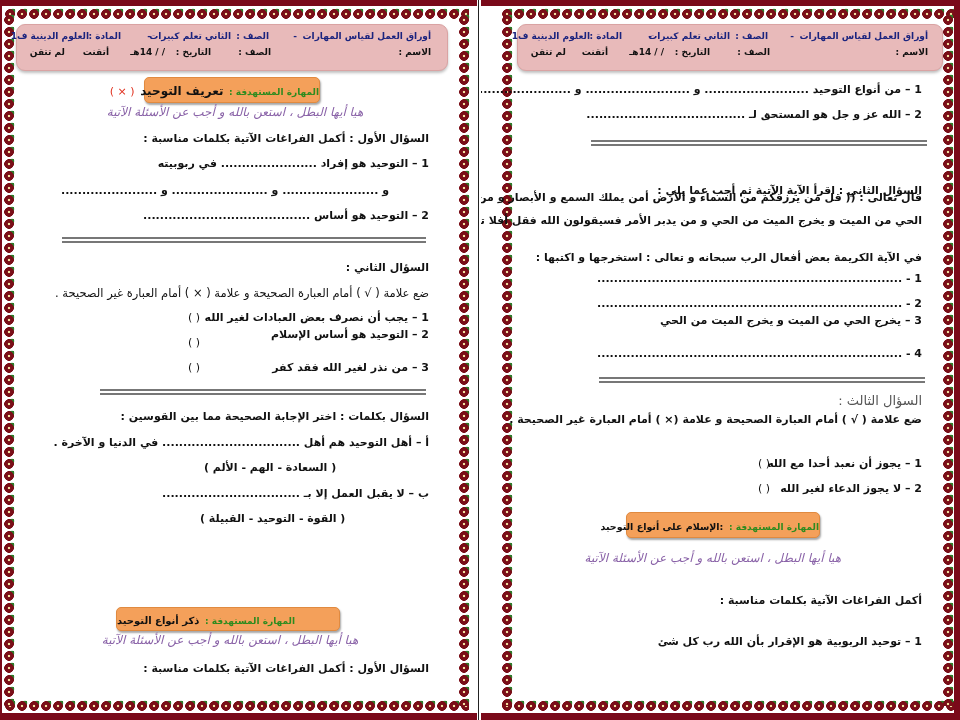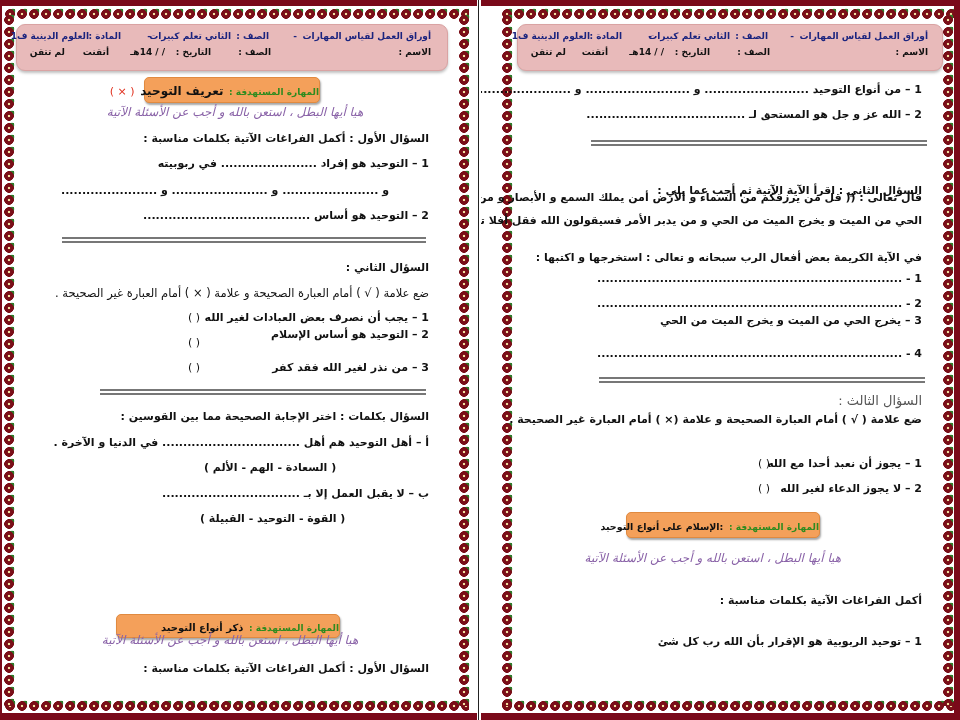--- a/index.html
+++ b/index.html
@@ -30,21 +30,21 @@
       background-size:12px 12px; background-repeat:repeat-y; }
 
   .header-box { position:absolute; background:#e8baba; border-radius:9px;
                 box-shadow:0 2px 3px rgba(0,0,0,0.25); border:1px solid #d9a3a3; }
   .hdr-row { position:absolute; left:0; right:0; font-size:9px; font-weight:bold; color:#1a237e;
              direction:rtl; white-space:nowrap; }
   .hdr-row.r2 { color:#111; font-weight:bold; }
   .hdr-cell { position:absolute; }
 
   .badge { position:absolute; background:#f4a05a; border-radius:5px; border:1px solid #e08a40;
-           box-shadow:1px 2px 2px rgba(0,0,0,0.35); direction:rtl; text-align:right;
+           box-shadow:1px 2px 2px rgba(0,0,0,0.35); direction:rtl; text-align:left;
            font-weight:bold; white-space:nowrap; }
   .badge .lbl { color:#2e8b1f; font-size:9px; }
   .badge .val { color:#111; }
   .badge .x { color:#e0301e; font-weight:normal; }
 
   .motto { position:absolute; direction:rtl; text-align:center; color:#8a63a8; font-size:12px; white-space:nowrap;font-style:italic; }
   .txt { position:absolute; direction:rtl; white-space:nowrap; color:#111; font-size:11px; font-weight:bold; }
   .txt.norm { font-weight:normal; font-size:11.5px; }
   .txt.light { font-weight:normal; color:#555; font-size:13px; }
   .sep { position:absolute; height:6px; border-top:2px solid #777; border-bottom:2px solid #777;
@@ -104,21 +104,21 @@
   <div class="txt" style="right:48px; top:361px;">3 – من نذر لغير الله فقد كفر</div>
   <div class="txt" style="left:188px; top:361px; font-weight:normal;">(     )</div>
   <div class="sep" style="left:100px; width:326px; top:389px;"></div>
 
   <div class="txt" style="right:48px; top:410px;">السؤال بكلمات : اختر الإجابة الصحيحة مما بين القوسين :</div>
   <div class="txt" style="right:48px; top:436px;">أ – أهل التوحيد هم أهل ................................. في الدنيا و الآخرة .</div>
   <div class="txt" style="left:204px; top:461px;">( السعادة  -  الهم  -  الألم )</div>
   <div class="txt" style="right:48px; top:487px;">ب – لا يقبل العمل إلا بـ .................................</div>
   <div class="txt" style="left:200px; top:512px;">( القوة  -  التوحيد  - القبيلة )</div>
 
-  <div class="badge" style="left:116px; top:607px; width:222px; height:22px; line-height:22px;margin-top:7px;">
+  <div class="badge" style="left:116px; top:607px; width:222px; height:22px; line-height:22px;">
     <span class="lbl">المهارة المستهدفة :</span>
     <span class="val" style="font-size:10px;">ذكر أنواع التوحيد</span>
   </div>
   <div class="motto" style="left:100px; width:260px; top:633px;">هيا أيها البطل ، استعن بالله و أجب عن الأسئلة الآتية</div>
   <div class="txt" style="right:48px; top:662px;">السؤال الأول : أكمل الفراغات الآتية بكلمات مناسبة :</div>
 </div>
 
 <div class="divider"></div>
 
 <div class="page right">

